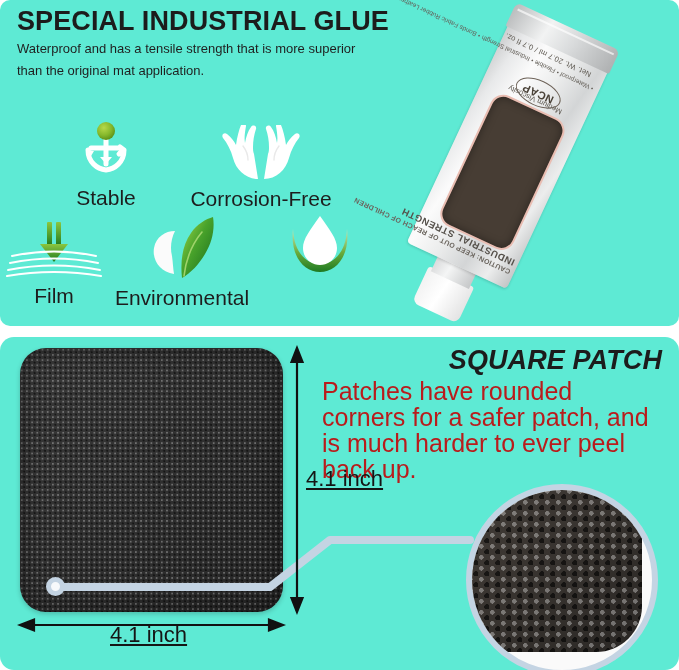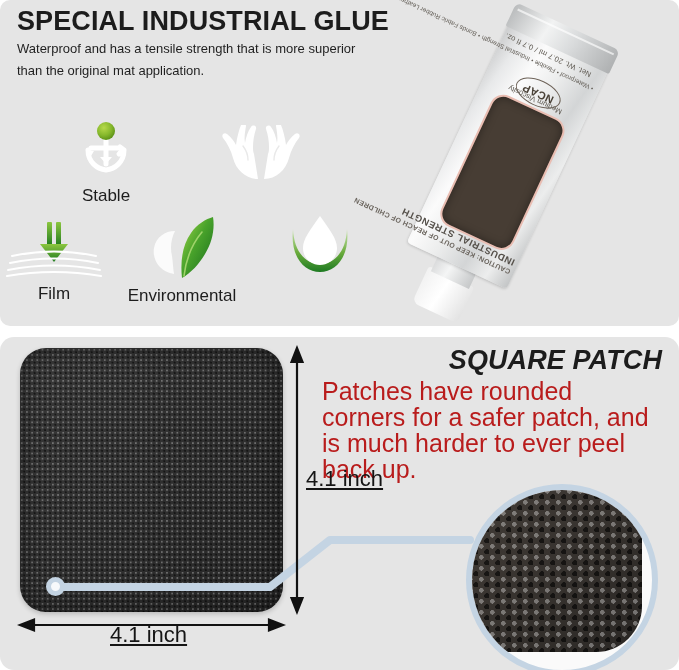--- a/index.html
+++ b/index.html
@@ -8,21 +8,21 @@
     background:#ffffff;
     font-family:"Liberation Sans", sans-serif;
     overflow:hidden;
     position:relative;
   }
   .stage{position:absolute;inset:0;}
 
   
   .panel{
     position:absolute;
-    background:#e5e5e5;
+    background:#5eead4;
     border-radius:14px;
   }
   #panel-top{left:0;top:0;width:679px;height:326px;border-radius:10px;}
   #panel-bottom{left:0;top:337px;width:679px;height:333px;border-radius:14px;}
 
   
   #glue-title{
     position:absolute;left:17px;top:6px;
     font-size:27px;font-weight:700;color:#1c1c1c;
     letter-spacing:.1px;white-space:nowrap;
@@ -30,21 +30,21 @@
   #glue-desc{
     position:absolute;left:17px;top:38px;width:340px;
     font-size:13px;line-height:22px;color:#1f1f1f;font-weight:400;
   }
 
   
   .feature{position:absolute;text-align:center;}
   .feature .ficon{display:block;margin:0 auto;position:relative;}
   .feature .flabel{
     display:block;margin-top:2px;
-    font-size:17px;color:#1d1d1d;white-space:nowrap;font-weight:400;text-align:center;
+    font-size:21px;color:#1d1d1d;white-space:nowrap;font-weight:400;text-align:center;
   }
   #feat-stable{left:52px;top:118px;width:108px;}
   #feat-corrosion{left:180px;top:125px;width:162px;}
   #feat-film{left:0px;top:218px;width:108px;}
   #feat-environmental{left:106px;top:212px;width:152px;}
   #feat-transparent{left:258px;top:213px;width:124px;}
 
   
   #glue-tube-wrap{
     position:absolute;left:395px;top:-8px;width:250px;height:330px;
@@ -213,20 +213,21 @@
             <path d="M44 54 c12 0 22 -9 25 -21 c2 -8 6 -15 10 -20 c2 -3 -1 -6 -4 -4 c-4 3 -7 7 -9 11
                      c-1 -8 -3 -15 -5 -20 c-1 -3 -5 -2 -5 1 c1 6 2 12 1 17 c-1 -6 -3 -12 -6 -16 c-2 -3 -6 -1 -5 2
                      c2 6 3 12 3 18 c0 2 0 5 -1 7 z"></path>
           </g>
           <g fill="none" stroke="#e9e9e9" stroke-width="1.4" stroke-linecap="round">
             <path d="M23 21 c3 4 5 9 5 14"></path>
             <path d="M59 21 c-3 4 -5 9 -5 14"></path>
           </g>
         </svg>
       </span>
+      <span class="flabel">Corrosion-Free</span>
     </div>
 
     <div class="feature" id="feat-film">
       <span class="ficon">
         <svg width="100" height="60" viewBox="0 0 100 60">
           <defs>
             <linearGradient id="gArrow" x1="0" y1="0" x2="0" y2="1">
               <stop offset="0%" stop-color="#8cc63f"></stop>
               <stop offset="100%" stop-color="#1f7a1f"></stop>
             </linearGradient>

